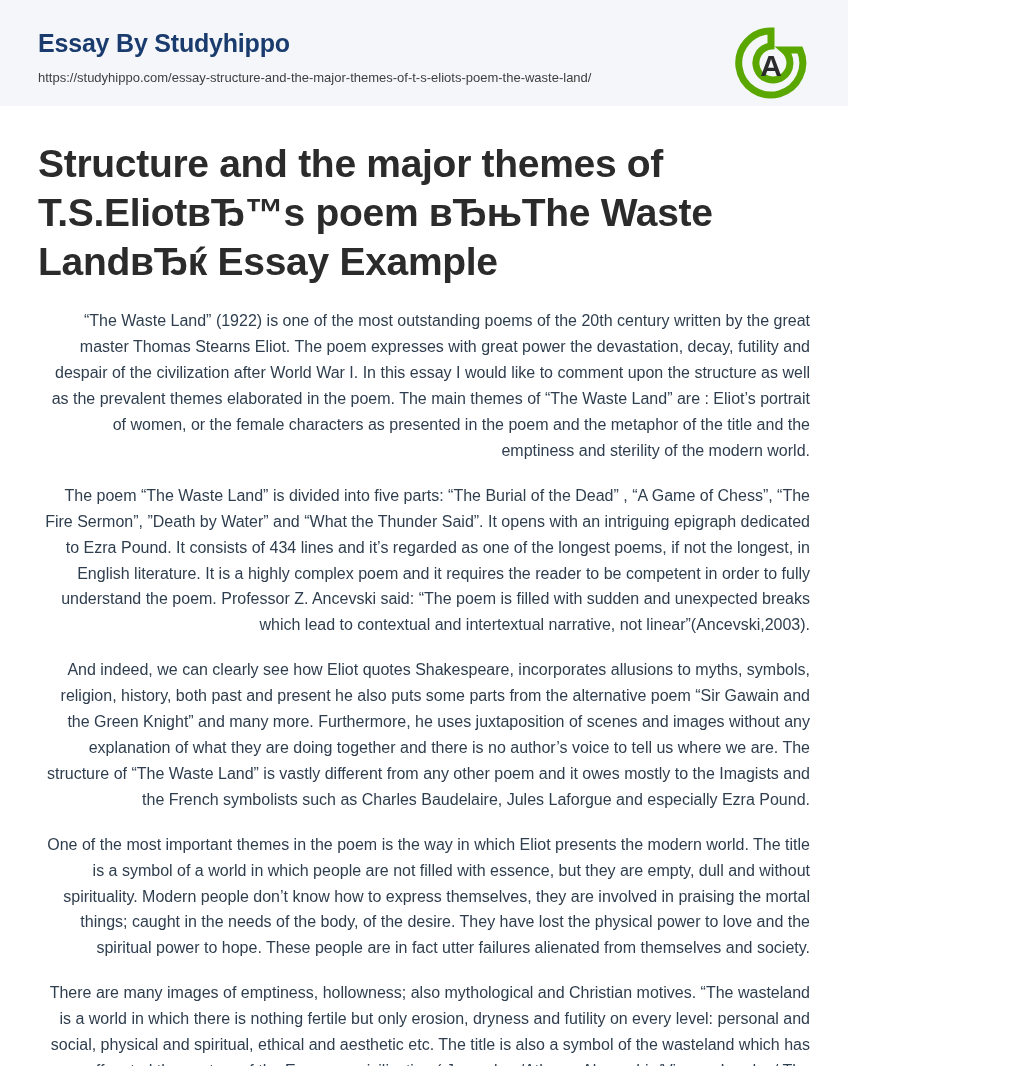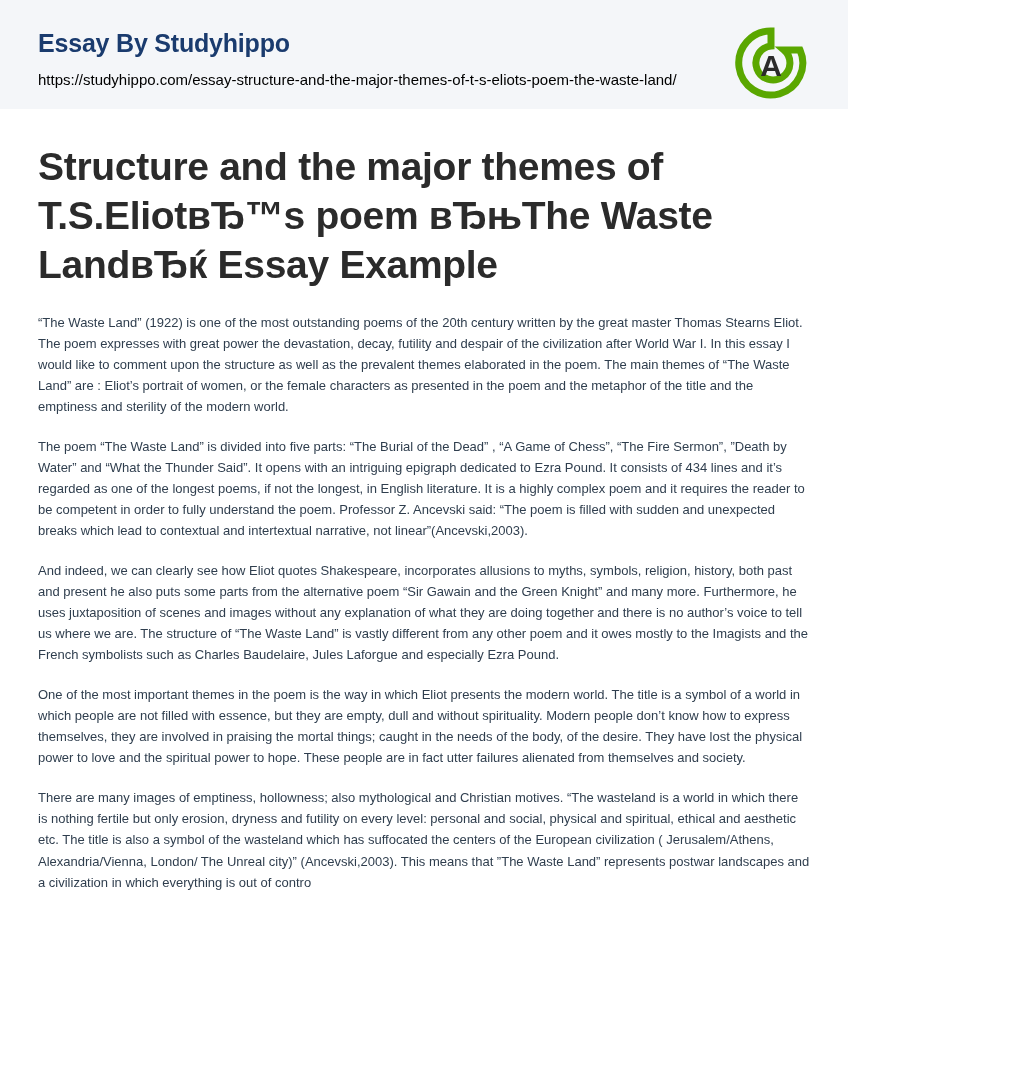--- a/index.html
+++ b/index.html
@@ -31,22 +31,22 @@
   }
   .site-title {
     font-size: 25px;
     font-weight: bold;
     color: #1a3b6e;
     letter-spacing: -0.2px;
     line-height: 1.2;
     margin: 0 0 10px 0;
   }
   .source-url {
-    font-size: 15px;
-    color: #000000;
+    font-size: 13px;
+    color: #404040;
     line-height: 1.55;
     max-width: 790px;
     word-break: break-word;
   }
   .logo {
     position: absolute;
     top: 26px;
     right: 40px;
     width: 74px;
     height: 74px;
@@ -59,25 +59,25 @@
   }
   .article-title {
     font-size: 39px;
     font-weight: bold;
     color: #2b2b2b;
     line-height: 1.25;
     margin: 0 0 22px 0;
     letter-spacing: -0.3px;
   }
   .para {
-    font-size: 13px;
+    font-size: 16px;
     line-height: 1.62;
     color: #2f3e4e;
     margin: 0 0 19px 0;
-    text-align: left;
+    text-align: right;
   }
   .para:last-child {
     margin-bottom: 0;
   }
 </style>
 </head>
 <body>
 
 <div class="page">
 

